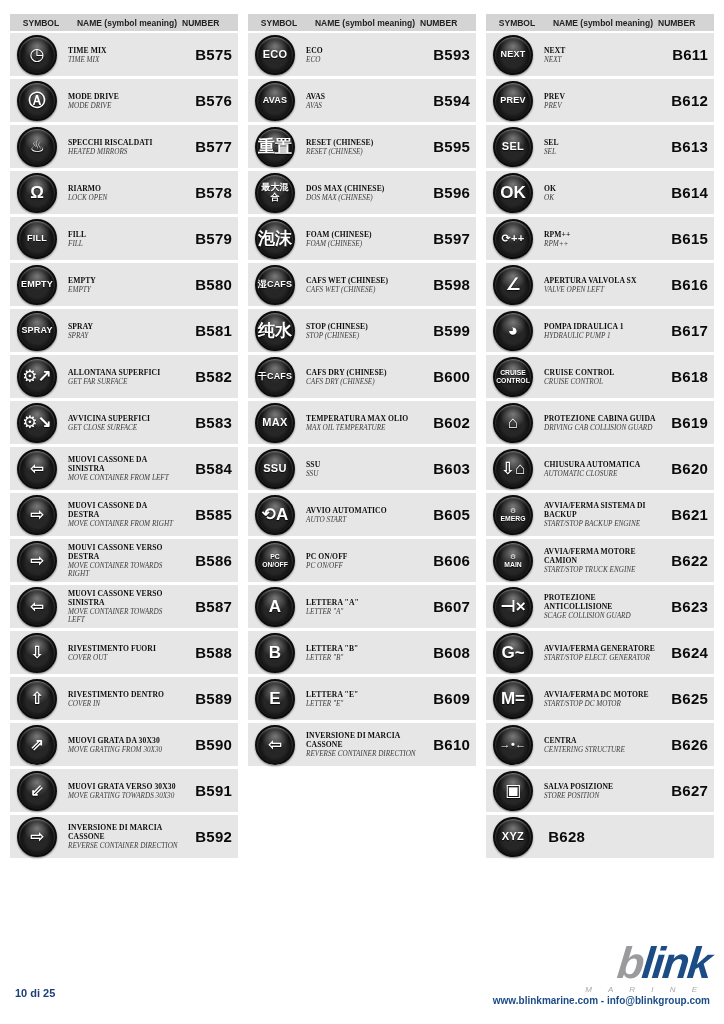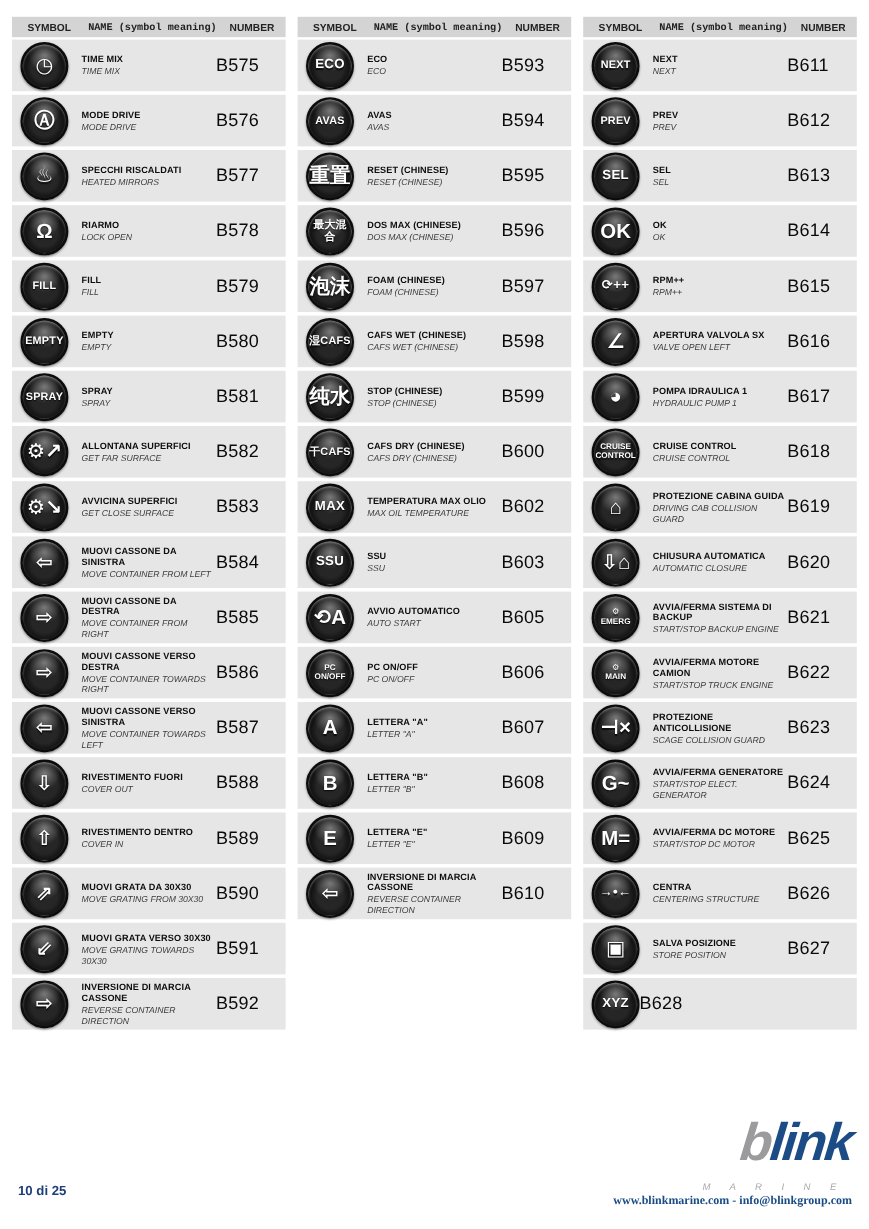--- a/index.html
+++ b/index.html
@@ -4,49 +4,49 @@
 <style>
   html,body{margin:0;padding:0;background:#fff;}
   .page{position:relative;width:724px;height:1024px;background:#ffffff;
         font-family:"Liberation Sans","DejaVu Sans",sans-serif;overflow:hidden;}
   .grid{position:absolute;top:14px;left:10px;right:10px;
         display:grid;grid-template-columns:1fr 1fr 1fr;column-gap:10px;border-radius:20px;}
   .col{display:flex;flex-direction:column;}
   .thead{display:flex;align-items:center;background:#d4d4d4;height:17px;
          font-size:8.5px;font-weight:bold;color:#222;margin-bottom:2px;}
   .thead .h-sym{width:62px;text-align:center;}
-  .thead .h-name{flex:1;text-align:center;font-family:Liberation Mono, monospace;}
-  .thead .h-num{width:56px;text-align:center;}
+  .thead .h-name{flex:1;text-align:center;}
+  .thead .h-num{width:56px;}
   .rows{display:flex;flex-direction:column;row-gap:3px;}
   .row{display:flex;align-items:center;background:#e6e6e6;height:43px;padding:0 6px 0 7px;box-sizing:border-box;}
   .btn-icon{flex:0 0 40px;width:40px;height:40px;border-radius:50%;
         background:
           radial-gradient(circle at 50% 26%, rgba(255,255,255,.38), rgba(255,255,255,0) 42%),
           radial-gradient(circle at 50% 55%, #262626 40%, #0a0a0a 68%, #000 100%);
         border:2px solid #0c0c0c;box-sizing:border-box;
         box-shadow:inset 0 1px 2px rgba(255,255,255,.45), 0 1px 2px rgba(0,0,0,.45);
         color:#fff;display:flex;align-items:center;justify-content:center;
         font-weight:bold;text-align:center;}
   .glyph{white-space:pre-line;line-height:1.05;text-shadow:0 1px 1px rgba(0,0,0,.8);}
   .g-lg{font-size:17px;}
   .g-md{font-size:11px;letter-spacing:.3px;}
   .g-sm{font-size:9px;letter-spacing:.2px;}
   .g-2l{font-size:6.8px;}
-  .names{flex:1;padding-left:11px;min-width:0;}
+  .names{flex:1;padding-left:11px;min-width:0;font-family:Liberation Serif, serif;}
   .name-it{font-size:7.6px;font-weight:bold;color:#0d0d0d;letter-spacing:.1px;}
   .name-en{font-size:7.2px;font-style:italic;color:#3c3c3c;margin-top:1px;}
-  .num{width:52px;font-size:15px;font-weight:normal;color:#0a0a0a;letter-spacing:.2px;}
+  .num{width:52px;text-align:right;font-size:15px;font-weight:bold;color:#0a0a0a;letter-spacing:.2px;}
   .footer-page{position:absolute;left:15px;bottom:25px;font-size:11px;font-weight:bold;color:#1c3f77;}
   .logo-block{position:absolute;right:14px;bottom:18px;text-align:right;}
   .logo-word{font-size:44px;font-weight:bold;font-style:italic;letter-spacing:-2px;
              transform:skewX(-6deg);line-height:.9;}
   .logo-b{color:#9b9b9e;}
   .logo-link{color:#1b4c86;}
-  .logo-marine{font-size:8px;color:#a9a9ad;letter-spacing:7px;font-style:italic;margin-top:12px;margin-right:6px;}
-  .logo-url{font-size:10px;font-weight:bold;color:#1b4c86;margin-top:1px;font-family:Liberation Serif, serif;}
+  .logo-marine{font-size:8px;color:#a9a9ad;letter-spacing:7px;font-style:italic;margin-top:2px;margin-right:6px;}
+  .logo-url{font-size:10px;font-weight:bold;color:#1b4c86;margin-top:1px;}
 </style>
 </head>
 <body>
 
 <div class="page">
   <div class="grid">
   <div class="col">
     <div class="thead">
       <span class="h-sym">SYMBOL</span>
       <span class="h-name">NAME (symbol meaning)</span>

